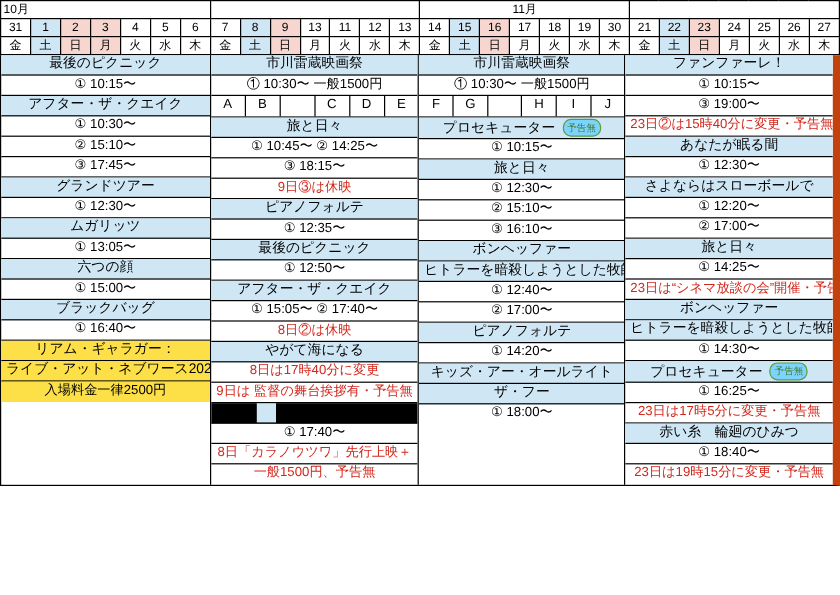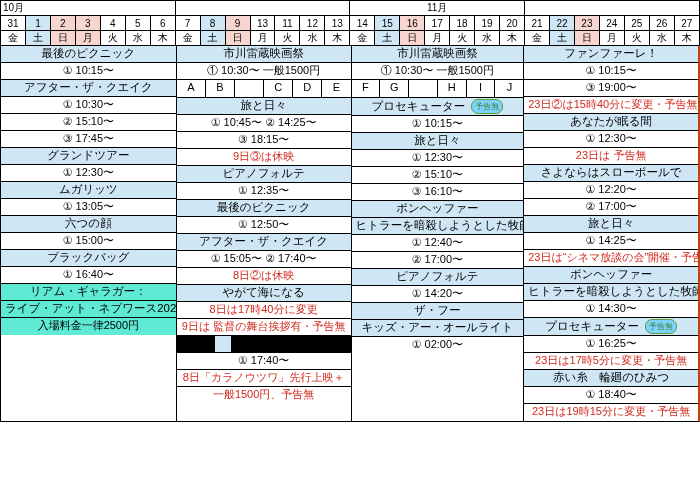--- a/index.html
+++ b/index.html
@@ -37,21 +37,21 @@
     vertical-align: middle;
     padding: 0;
   }
   .sat { background: #cfe7f5; }
   .sun { background: #f7d6cf; }
   
   .body-wrap {
     display: flex;
     width: 700px;
     border-left: 1px solid #000;
-    border-right: 2px solid #c2410c;
+    border-right: 6px solid #c2410c;
     border-bottom: 1px solid #000;
   }
   .col {
     border-right: 1px solid #000;
     overflow: hidden;
   }
   .col:last-child { border-right: none; }
   .col1 { width: 176px; }
   .col2 { width: 175px; }
   .col3 { width: 173px; }
@@ -91,21 +91,21 @@
     border: 1px solid #5a9e3a;
     color: #3c7a26;
     border-radius: 7px;
     font-size: 8px;
     padding: 0 3px;
     margin-left: 6px;
     vertical-align: 1px;
     background: #7dd3fc;
   }
   .pinkbox {
-    background: #5eead4;
+    background: #fde047;
   }
   .ab-row {
     display: flex;
     border-bottom: 1px solid #000;
     font-size: 11px;
   }
   .ab-row > div {
     flex: 1;
     text-align: center;
     padding: 1px 0;
@@ -141,21 +141,21 @@
           <td class="">13</td>
           <td class="">11</td>
           <td class="">12</td>
           <td class="">13</td>
           <td class="">14</td>
           <td class="sat">15</td>
           <td class="sun">16</td>
           <td class="">17</td>
           <td class="">18</td>
           <td class="">19</td>
-          <td class="">20</td>
+          <td class="">30</td>
           <td class="">21</td>
           <td class="sat">22</td>
           <td class="sun">23</td>
           <td class="">24</td>
           <td class="">25</td>
           <td class="">26</td>
           <td class="">27</td>
         </tr>
     <tr class="dowrow" id="dow-row">
           <td class="">金</td>
@@ -258,32 +258,31 @@
         <div class="line title">旅と日々</div>
         <div class="line item">①  12:30〜</div>
         <div class="line item">②  15:10〜</div>
         <div class="line item">③  16:10〜</div>
         <div class="line title">ボンヘッファー</div>
         <div class="line title">ヒトラーを暗殺しようとした牧師</div>
         <div class="line item">①  12:40〜</div>
         <div class="line item">②  17:00〜</div>
         <div class="line title">ピアノフォルテ</div>
         <div class="line item">①  14:20〜</div>
+        <div class="line title">キッズ・アー・オールライト</div>
         <div class="line title">ザ・フー</div>
-        <div class="line title">キッズ・アー・オールライト</div>
-        <div class="line item nb">①  02:00〜</div>
+        <div class="line item nb">①  18:00〜</div>
       </div>
     <div class="col col4" id="col-3">
         <div class="line title">ファンファーレ！</div>
         <div class="line item">①  10:15〜</div>
         <div class="line item">③  19:00〜</div>
         <div class="line note ctr">23日②は15時40分に変更・予告無</div>
         <div class="line title">あなたが眠る間</div>
         <div class="line item">①  12:30〜</div>
-        <div class="line note ctr">23日は 予告無</div>
         <div class="line title">さよならはスローボールで</div>
         <div class="line item">①  12:20〜</div>
         <div class="line item">②  17:00〜</div>
         <div class="line title">旅と日々</div>
         <div class="line item">①  14:25〜</div>
         <div class="line note ctr">23日は“シネマ放談の会”開催・予告無</div>
         <div class="line title">ボンヘッファー</div>
         <div class="line title">ヒトラーを暗殺しようとした牧師</div>
         <div class="line item">①  14:30〜</div>
         <div class="line title">プロセキューター<span class="badge">予告無</span></div>

